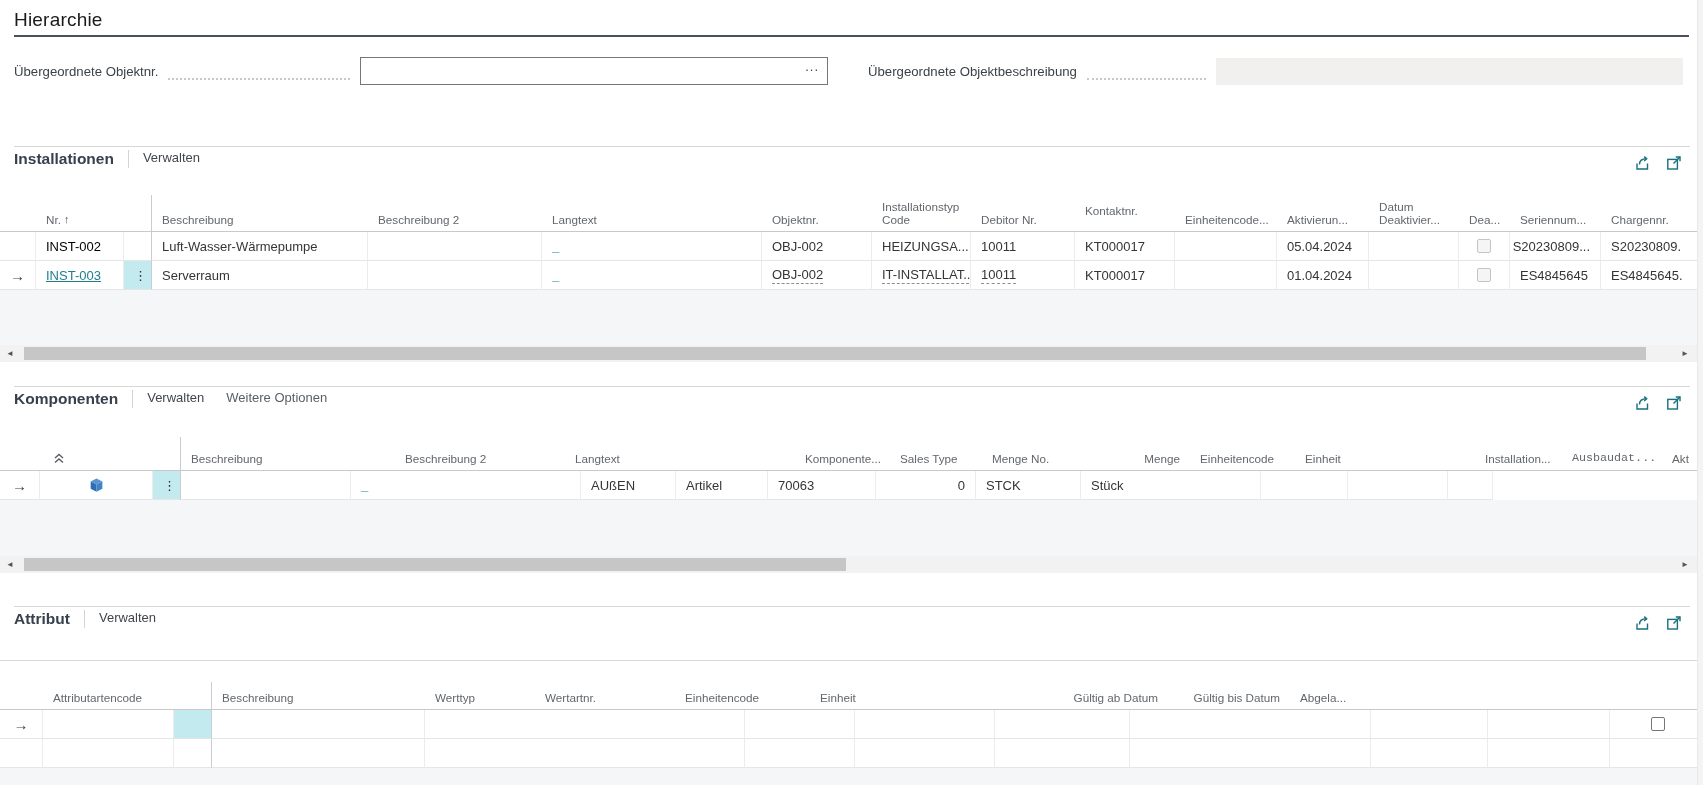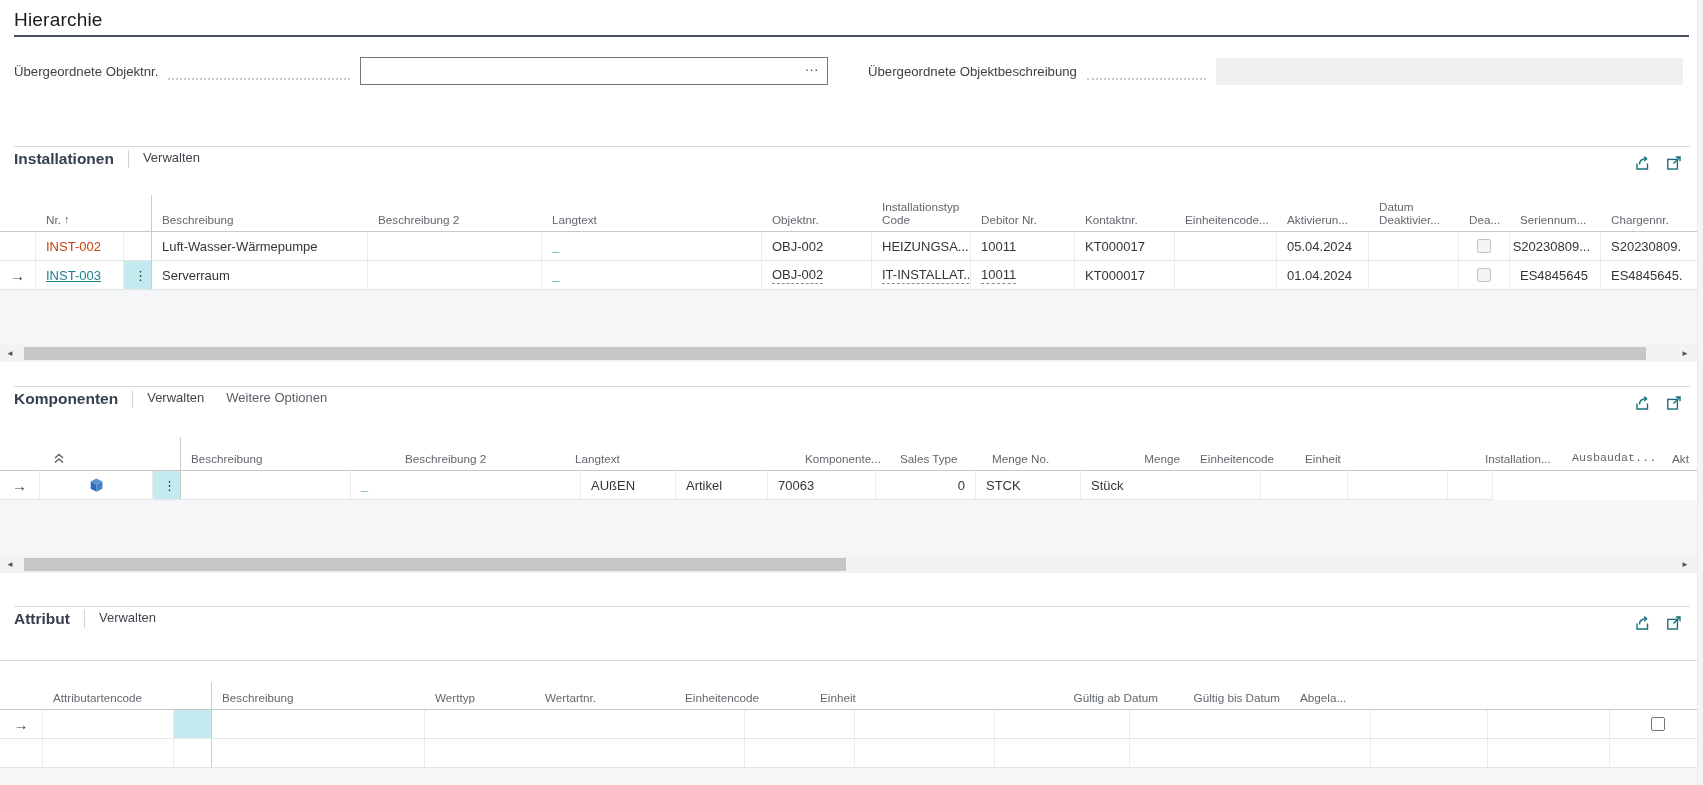--- a/index.html
+++ b/index.html
@@ -51,21 +51,21 @@
   .g-r { display:flex; height:29px; }
   .g-c { flex:none; height:29px; display:flex; align-items:center; padding:0 10px;
          border-bottom:1px solid #e5e5e5; border-right:1px solid #ececec;
          font-size:13px; color:#353535; white-space:nowrap; overflow:hidden; }
   .g-c.r { justify-content:flex-end; }
   .frz { border-right:1px solid #c9cdd1 !important; }
   .g-hc.frz { border-right:1px solid #c9cdd1; }
   .hl { background:#c2eaef; }
   .row-arrow { font-size:15px; color:#404040; margin:0 auto; }
   .dots { font-size:13px; color:#2d2d2d; margin:0 auto; }
-  .link { color:#c2410c; cursor:pointer; }
+  .link { color:#000000; cursor:pointer; }
   .link-sel { color:#1e7f8f; text-decoration:underline; cursor:pointer; }
   .dash { border-bottom:1px dashed #8f8f8f; padding-bottom:1px; }
   .lang { color:#1e7f8f; font-weight:700; }
   .cb { width:14px; height:14px; border:1px solid #767676; border-radius:2px; background:#fff; margin:0 auto; }
   .cb.dis { border-color:#c6c4c2; background:#f5f5f5; }
   .cube-wrap, .coll-wrap { margin:0 auto; display:flex; align-items:center; }
   .coll-wrap { margin:0 0 0 2px; }
 
   .filler { background:#f5f6f8; }
   .f1 { height:55px; } .f2 { height:56px; } .f3 { height:17px; }
@@ -144,21 +144,21 @@
         </div>
         <div class="g-hc" style="width: 110px;">
           <span>Objektnr.</span>
         </div>
         <div class="g-hc" style="width: 99px;">
           <span>Installationstyp Code</span>
         </div>
         <div class="g-hc" style="width: 104px;">
           <span>Debitor Nr.</span>
         </div>
-        <div class="g-hc" style="width: 100px;">
+        <div class="g-hc" style="width: 100px; align-items: center;">
           <span>Kontaktnr.</span>
         </div>
         <div class="g-hc" style="width: 102px;">
           <span>Einheitencode...</span>
         </div>
         <div class="g-hc" style="width: 92px;">
           <span>Aktivierun...</span>
         </div>
         <div class="g-hc" style="width: 90px;">
           <span>Datum Deaktivier...</span>

